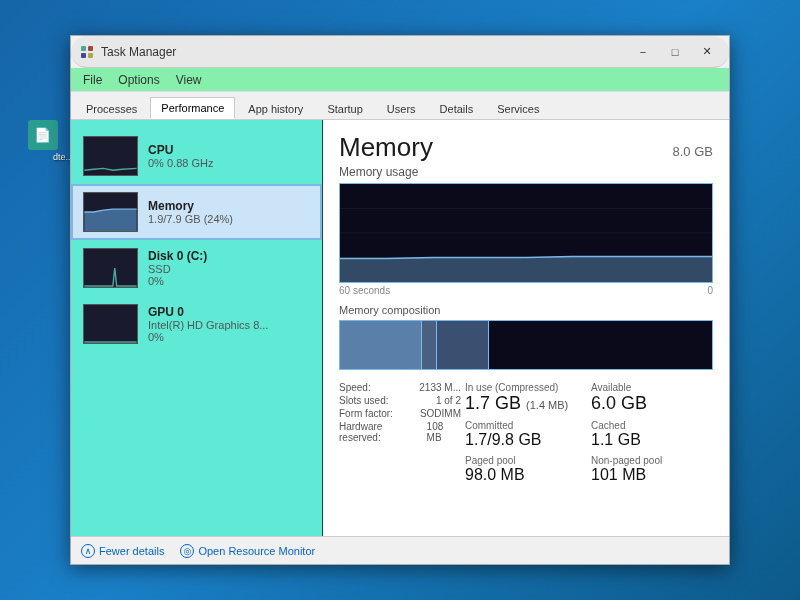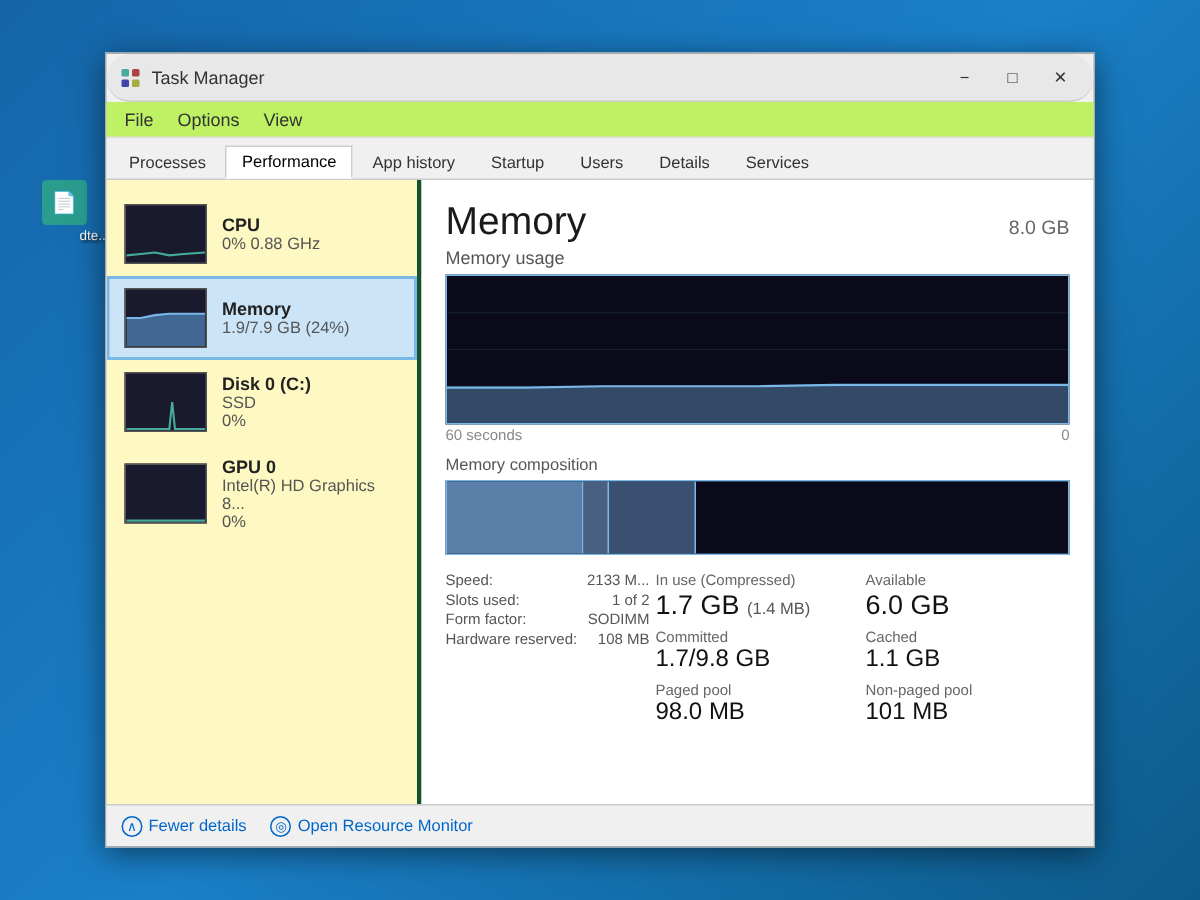--- a/index.html
+++ b/index.html
@@ -66,21 +66,21 @@
       border: none;
       background: transparent;
       cursor: pointer;
       display: flex;
       align-items: center;
       justify-content: center;
       font-size: 11px;
       color: #333;
     }
     .menu-bar {
-      background: #bef264;
+      background: #86efac;
       height: 24px;
       display: flex;
       align-items: center;
       padding: 0 4px;
       border-bottom: 1px solid #ddd;
       flex-shrink: 0;
     }
     .menu-item {
       padding: 2px 8px;
       font-size: 12px;
@@ -110,23 +110,23 @@
       border-color: #ccc;
       border-bottom: 1px solid #fff;
       color: #000;
     }
     .content-area {
       display: flex;
       flex: 1;
       overflow: hidden;
     }
     .left-panel {
-      width: 210px;
-      background: #fef9c3;
-      border-right: 3px solid #14532d;
+      width: 252px;
+      background: #5eead4;
+      border-right: 1px solid #14532d;
       padding: 8px 0;
       flex-shrink: 0;
       overflow-y: auto;
     }
     .perf-item {
       display: flex;
       align-items: center;
       padding: 6px 10px;
       cursor: pointer;
       border: 2px solid transparent;

